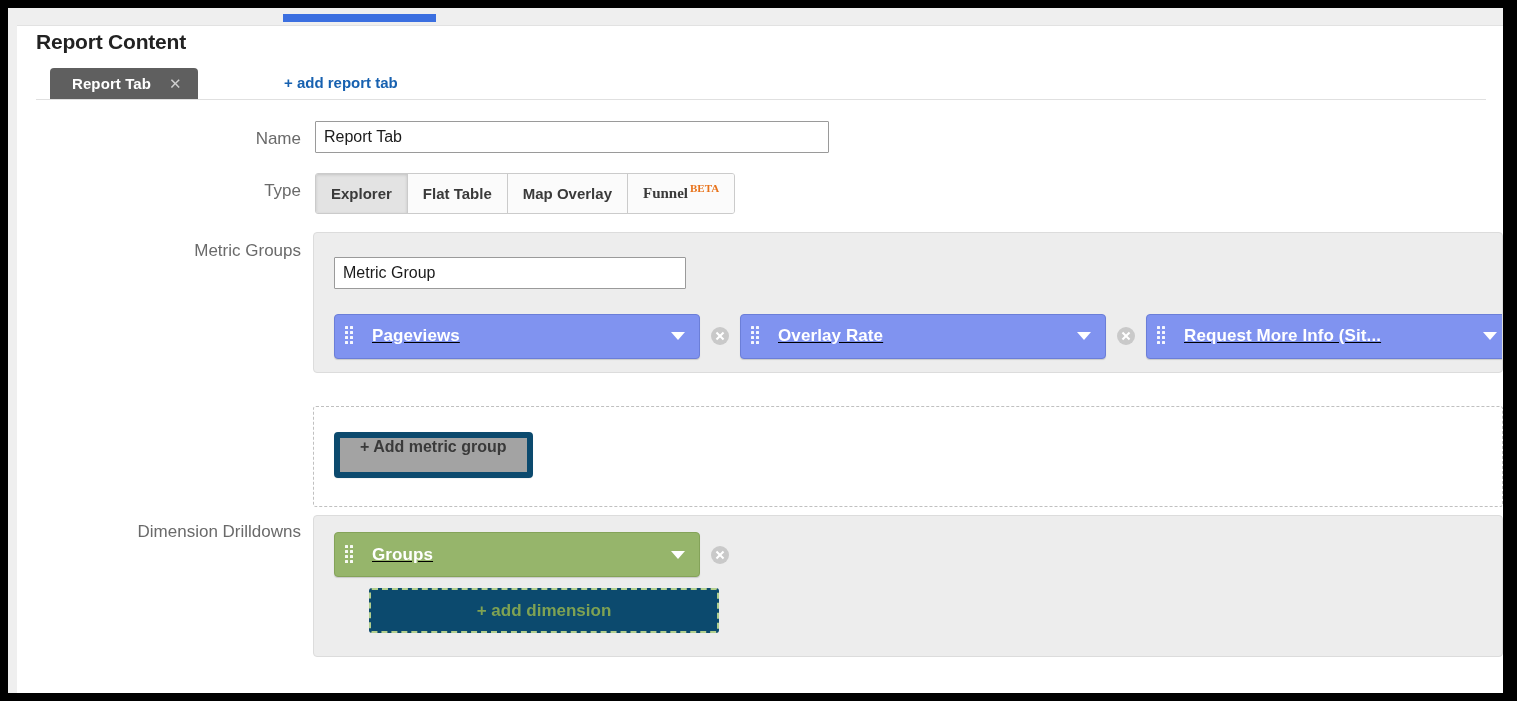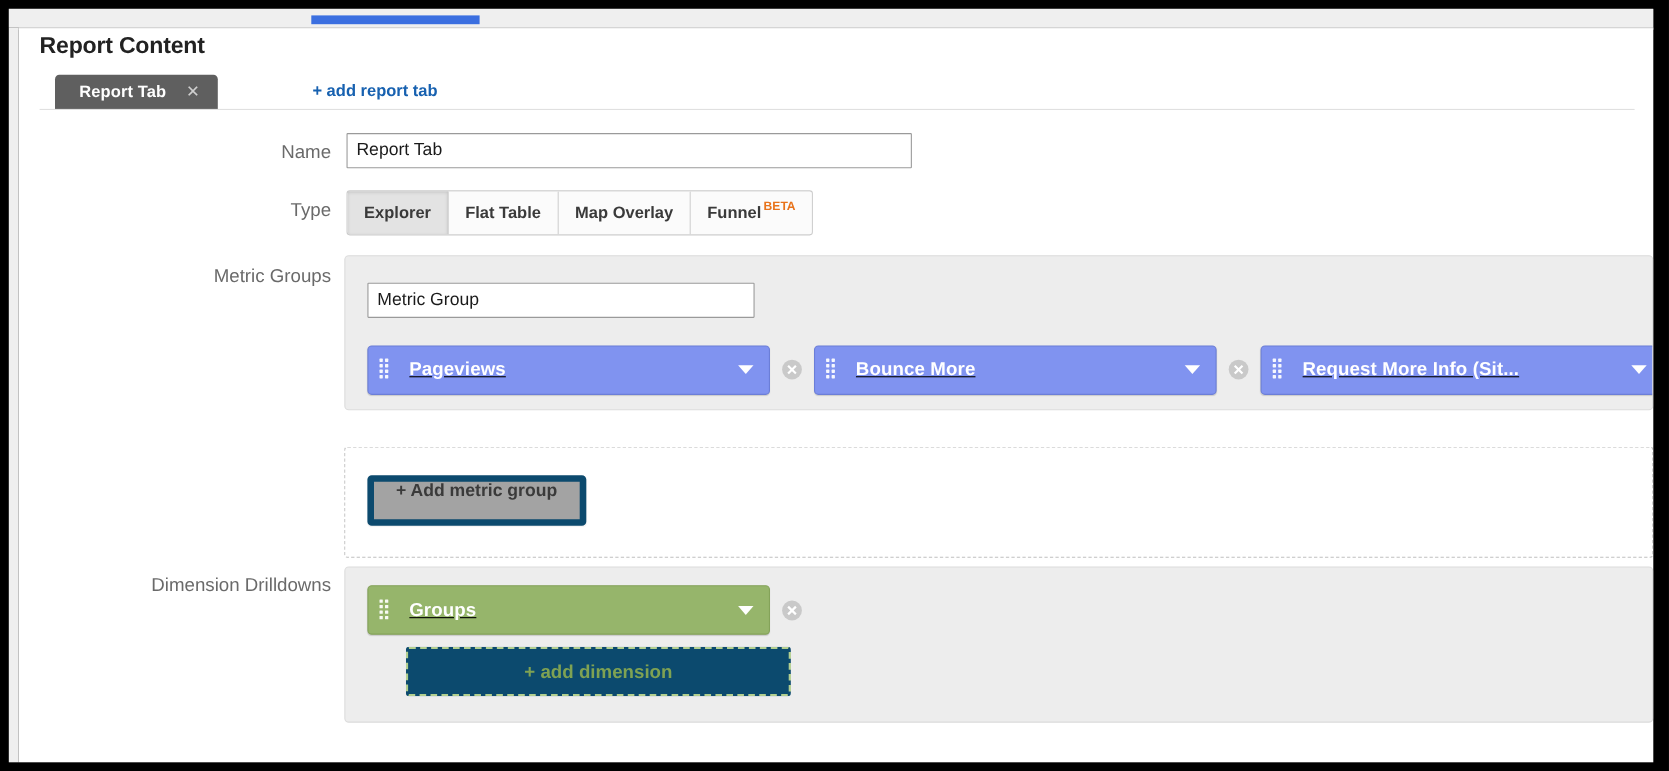--- a/index.html
+++ b/index.html
@@ -178,21 +178,21 @@
     font-size: 15px;
     font-weight: bold;
     color: #3a3a3a;
     background: #fbfbfb;
     border-right: 1px solid #cbcbcb;
     cursor: pointer;
     white-space: nowrap;
     box-sizing: border-box;
     height: 100%;
   }
-  .type-btn:last-child { border-right: none; }
+  .type-btn:last-child { border-right: none; font-family: Liberation Serif, serif; }
   .type-btn.selected {
     background: #e3e3e3;
     box-shadow: inset 0 1px 3px rgba(0,0,0,0.14);
   }
   .type-btn .beta-tag {
     color: #e8731b;
     font-size: 11px;
     font-weight: bold;
     vertical-align: super;
     margin-left: 2px;
@@ -454,21 +454,21 @@
           <span class="drag-handle">
             <i></i>
               <i></i>
               <i></i>
               <i></i>
               <i></i>
               <i></i>
               <i></i>
               <i></i>
           </span>
-          <span class="chip-label">Bounce More</span>
+          <span class="chip-label">Overlay Rate</span>
           <span class="chip-caret"></span>
         </div>
         <span class="remove-btn"></span>
 
         <div class="chip metric">
           <span class="drag-handle">
             <i></i>
               <i></i>
               <i></i>
               <i></i>

